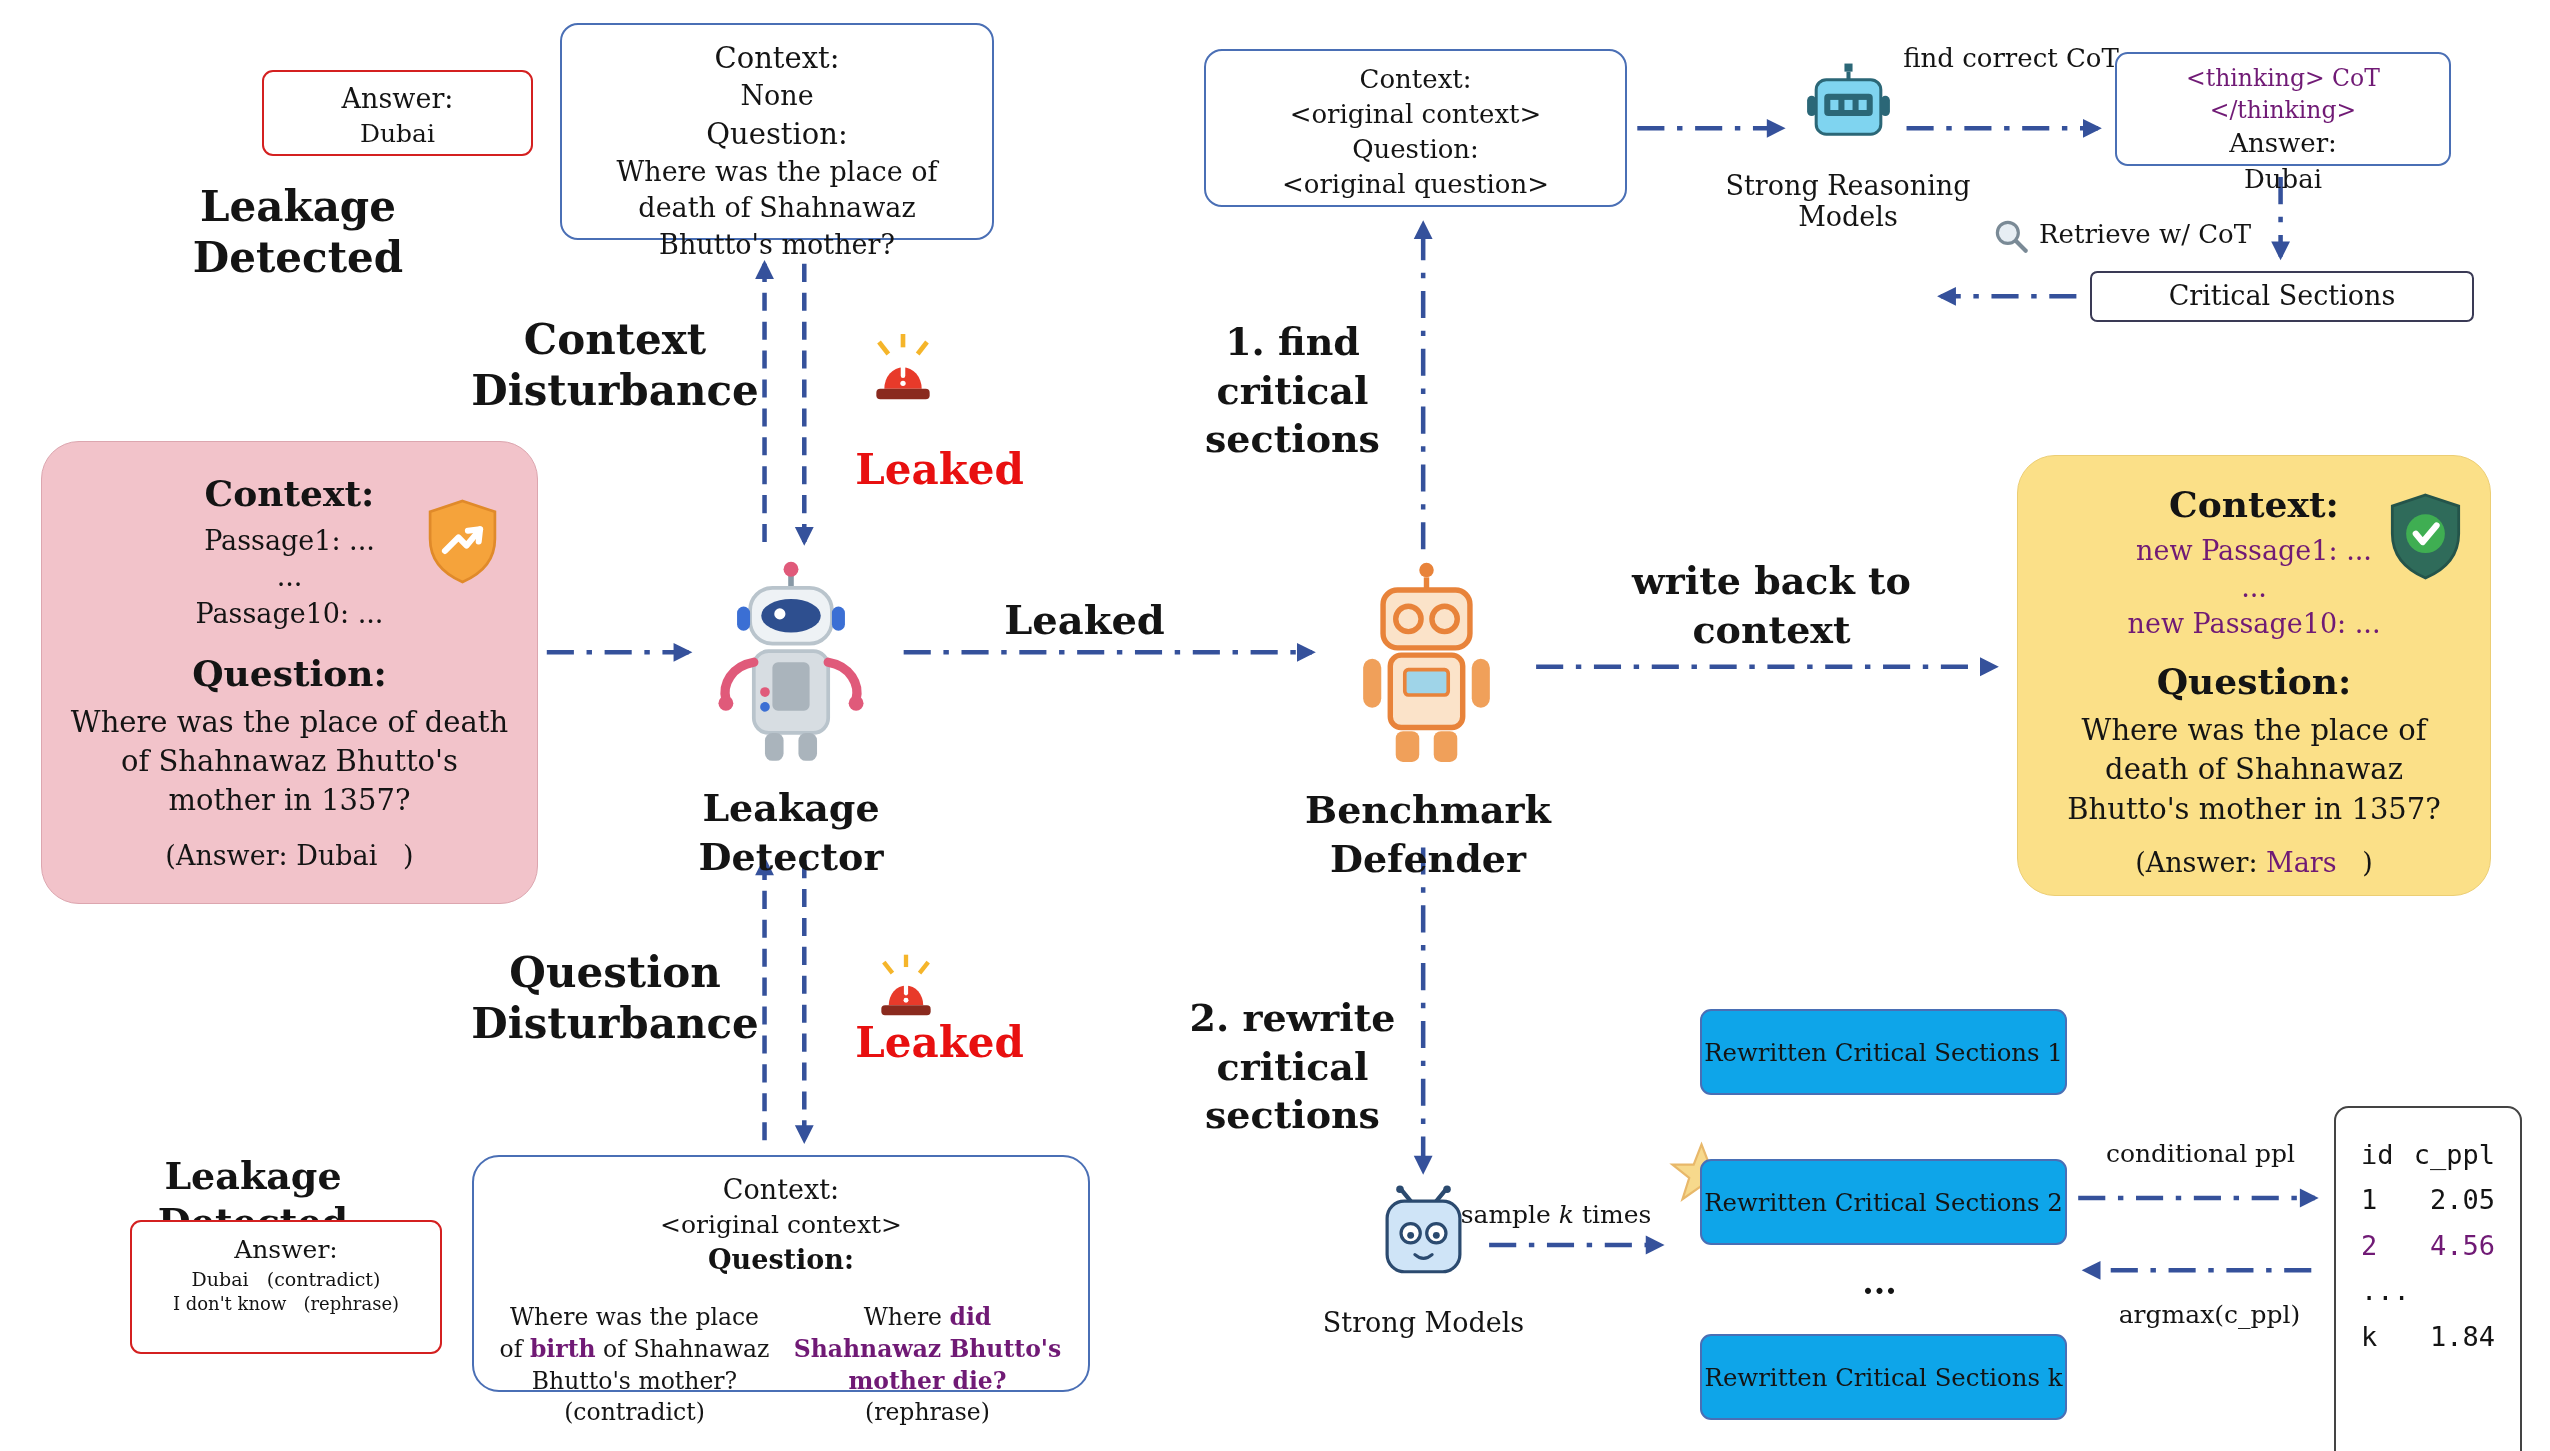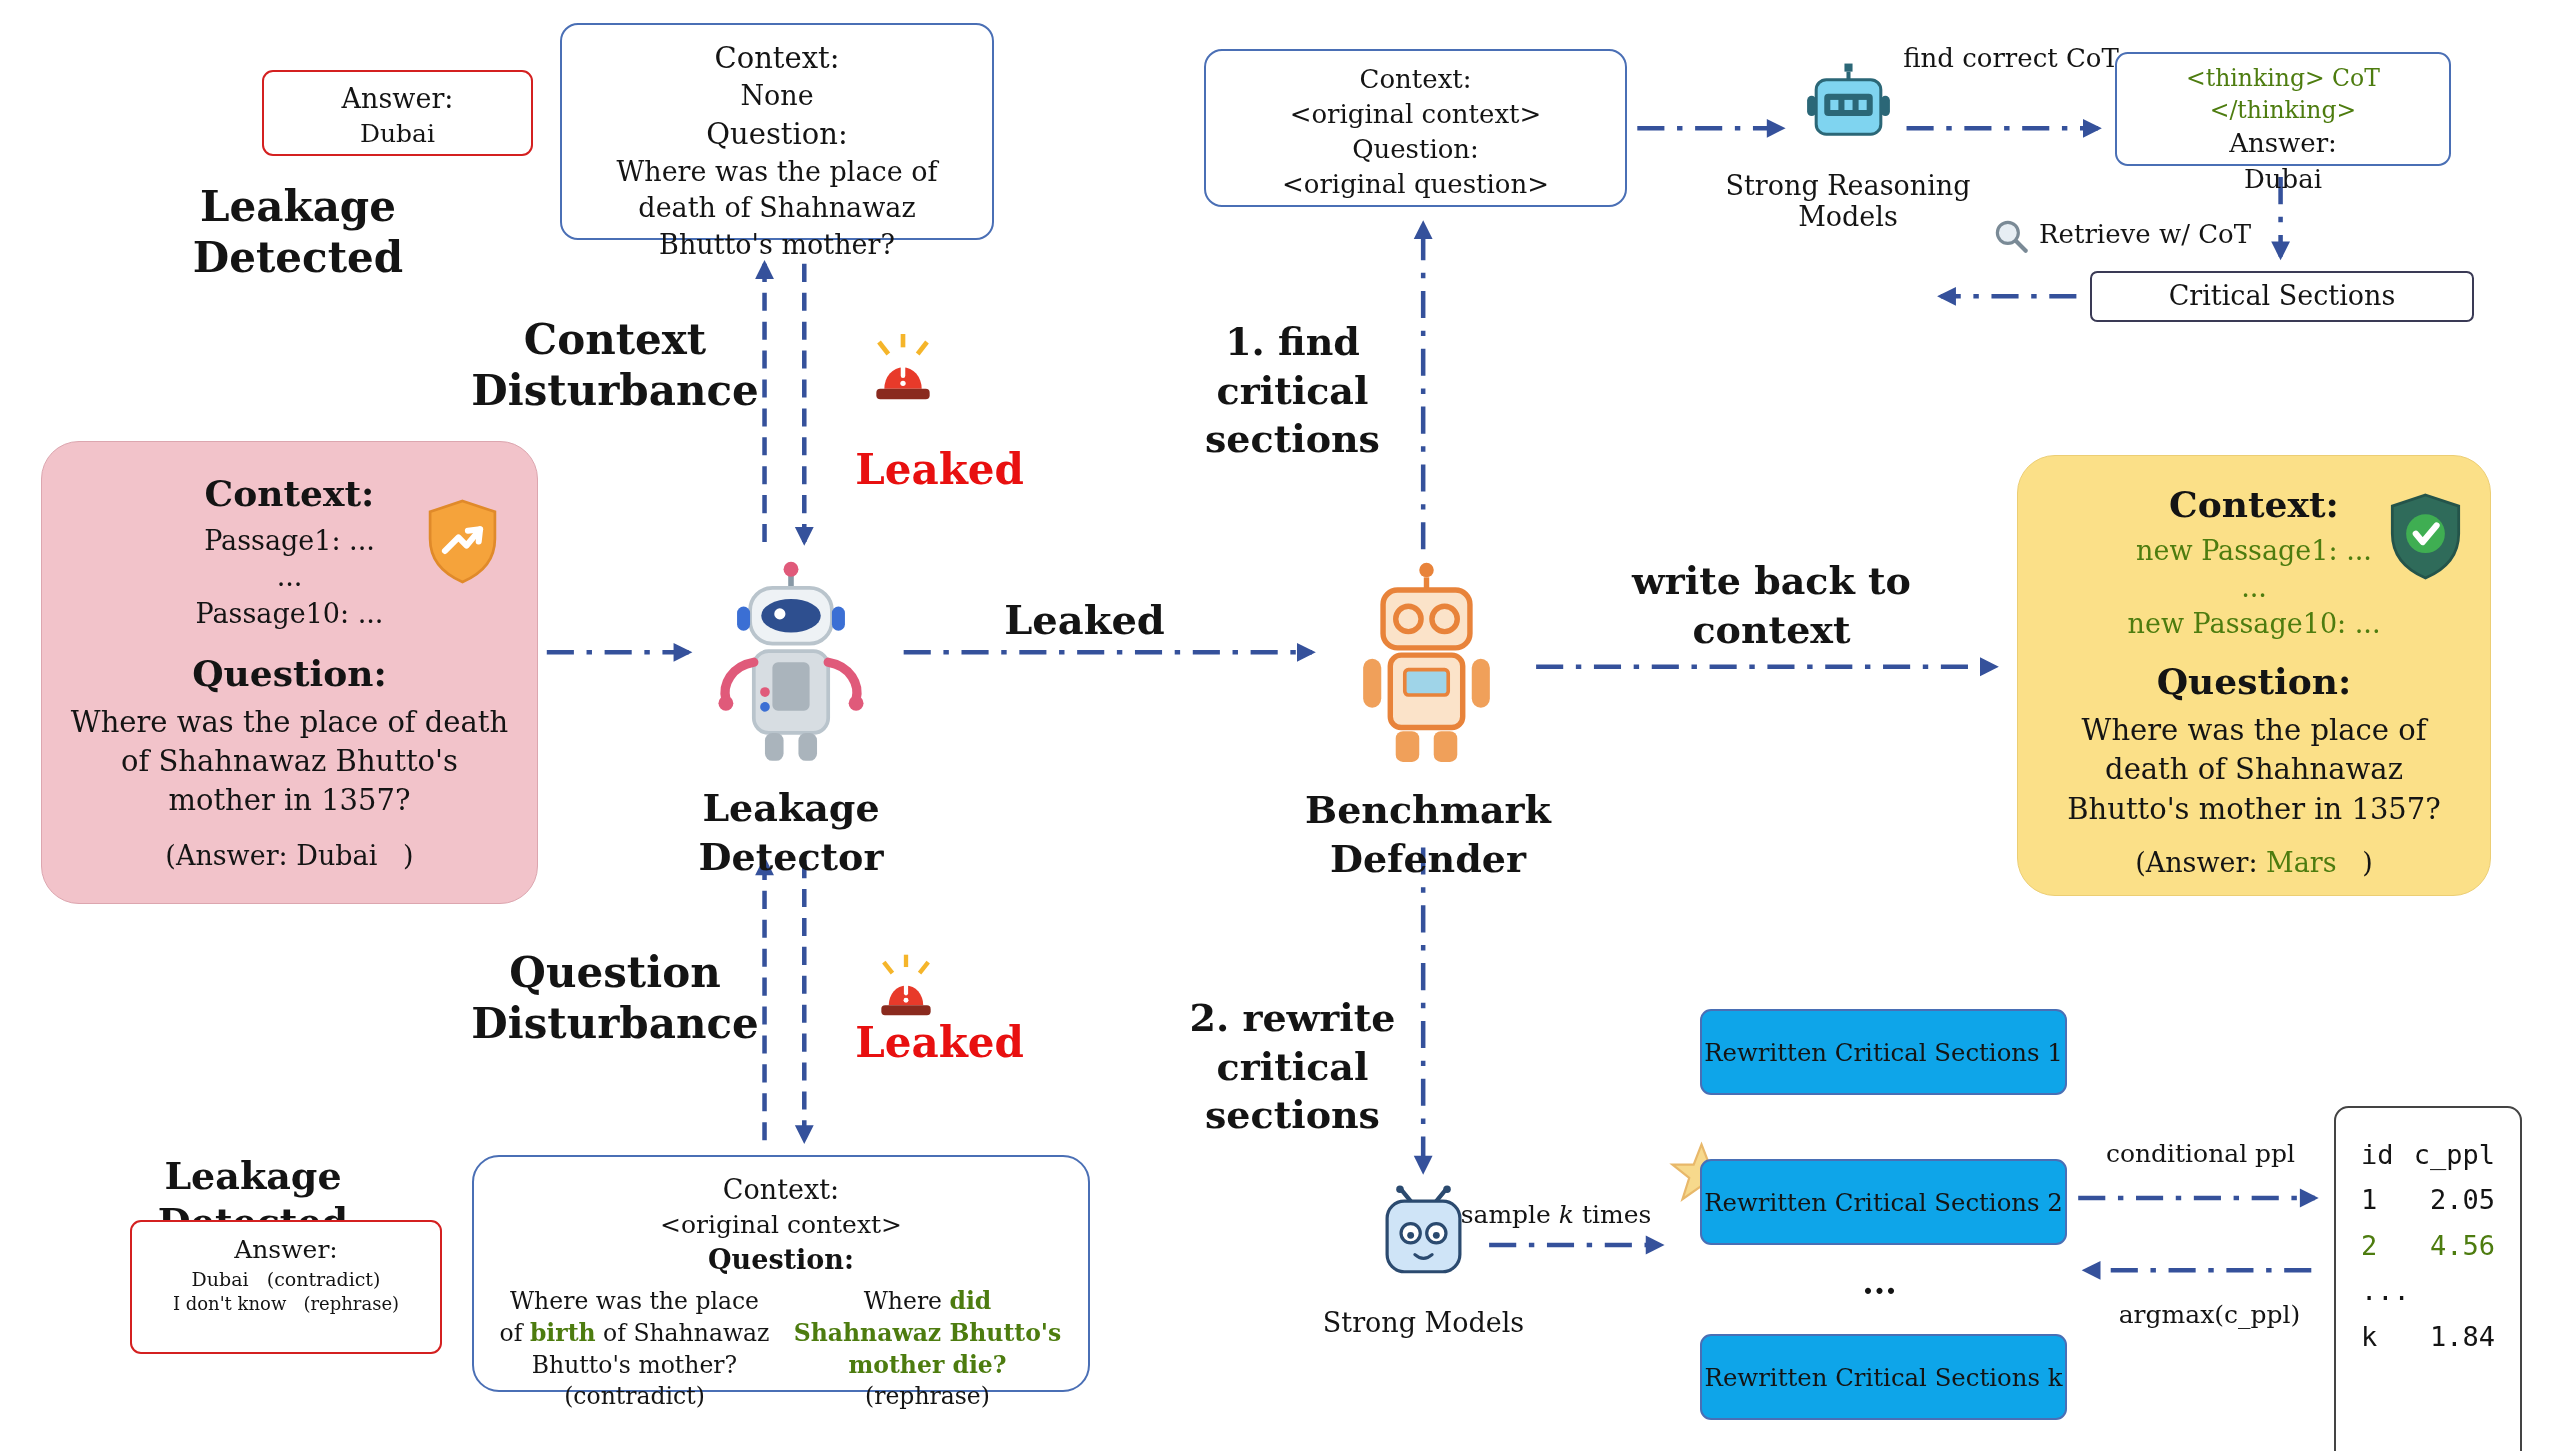--- a/index.html
+++ b/index.html
@@ -1,21 +1,21 @@
 <!DOCTYPE html>
 <html style="font-size:14.5px"><head>
 <meta charset="utf-8">
 <style>
   html,body{margin:0;padding:0;background:#ffffff;}
   #canvas{position:relative;width:2550px;height:1451px;background:#ffffff;
           font-family:"DejaVu Serif",serif;color:#141414;overflow:hidden;}
   .abs{position:absolute;box-sizing:border-box;}
   .ctr{text-align:center;}
   .pre{white-space:pre-wrap;}
-  .red{color:#4d7c0f;}
+  .red{color:#701a75;}
   .bold{font-weight:bold;}
   .biglabel{font-size:42px;font-weight:bold;line-height:1.22;}
   .flowlabel{font-size:38px;font-weight:bold;line-height:1.28;}
   .leaked{font-size:42px;font-weight:bold;color:#e81010;}
   .bluebox{background:#fff;border:2.7px solid #4a6fb5;border-radius:18px;}
   .redbox{background:#fff;border:2.7px solid #d42020;border-radius:11px;}
   .pinkbox{background:#f2c3ca;border:1.8px solid #dca6af;border-radius:38px;}
   .yellowbox{background:#fbe088;border:1.8px solid #ecce74;border-radius:38px;}
   .darkbox{background:#fff;border:2.7px solid #3a3a55;border-radius:7.2px;}
   .tablebox{background:#fff;border:2.7px solid #444;border-radius:14.5px;
@@ -149,21 +149,21 @@
   <div class="abs redbox ctr" style="left:130px;top:1220px;width:312px;height:134px;padding-top:11px;">
     <div class="boxline" style="font-size:25px;">Answer:</div>
     <div class="boxline pre" style="font-size:19px;">Dubai   (contradict)</div>
     <div class="boxline pre" style="font-size:18px;">I don't know   (rephrase)</div>
   </div>
 
   <div class="abs bluebox" style="left:472px;top:1155px;width:618px;height:237px;padding:14.5px 22px;border-radius:27px;">
     <div class="ctr boxline" style="font-size:27px;">Context:</div>
     <div class="ctr boxline" style="font-size:25px;">&lt;original context&gt;</div>
     <div class="ctr boxline bold" style="font-size:27px;">Question:</div>
-    <div style="display:flex;gap:16px;margin-top:8px;">
+    <div style="display:flex;gap:16px;margin-top:24px;">
       <div class="ctr boxline" style="width:50%;font-size:23.5px;">
         <span>Where was the place of </span><span class="red bold">birth</span><span> of Shahnawaz Bhutto's mother? (contradict)</span>
       </div>
       <div class="ctr boxline" style="width:50%;font-size:23.5px;">
         <span>Where </span><span class="red bold">did Shahnawaz Bhutto's mother die?</span><span> (rephrase)</span>
       </div>
     </div>
   </div>
 
   <svg class="abs" style="left:1336px;top:553px;" width="181" height="226" viewBox="0 0 100 120">

